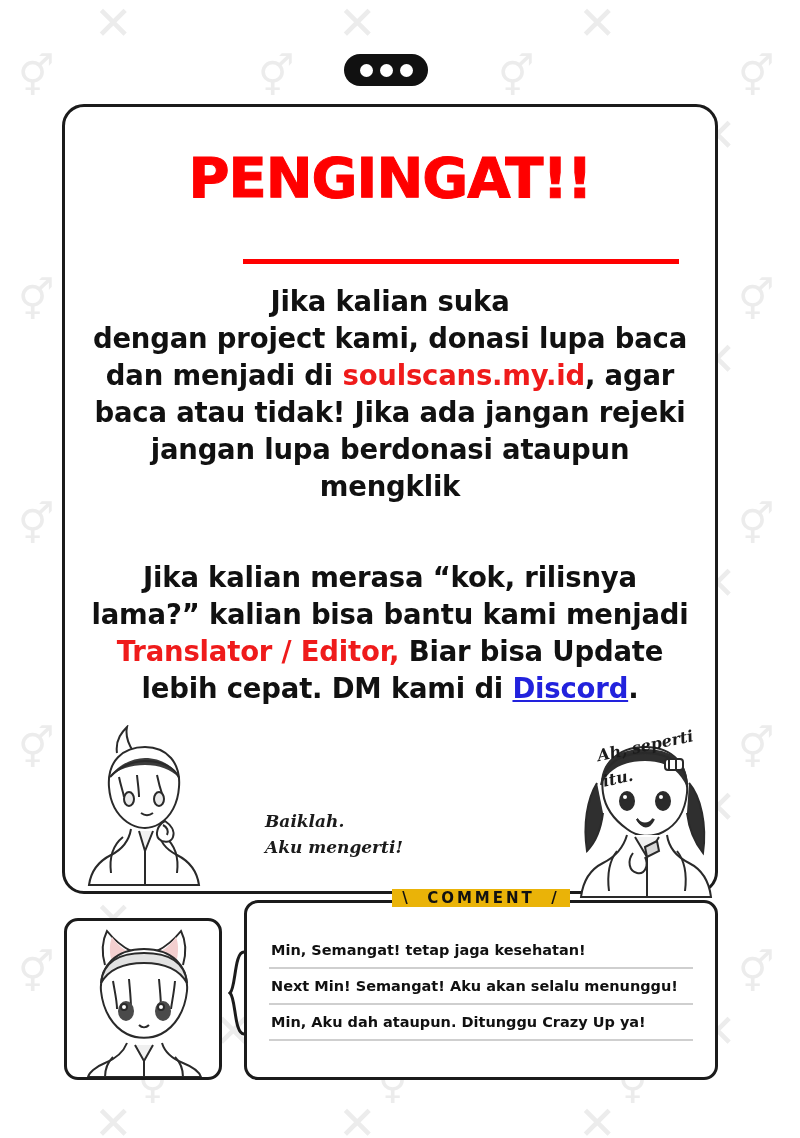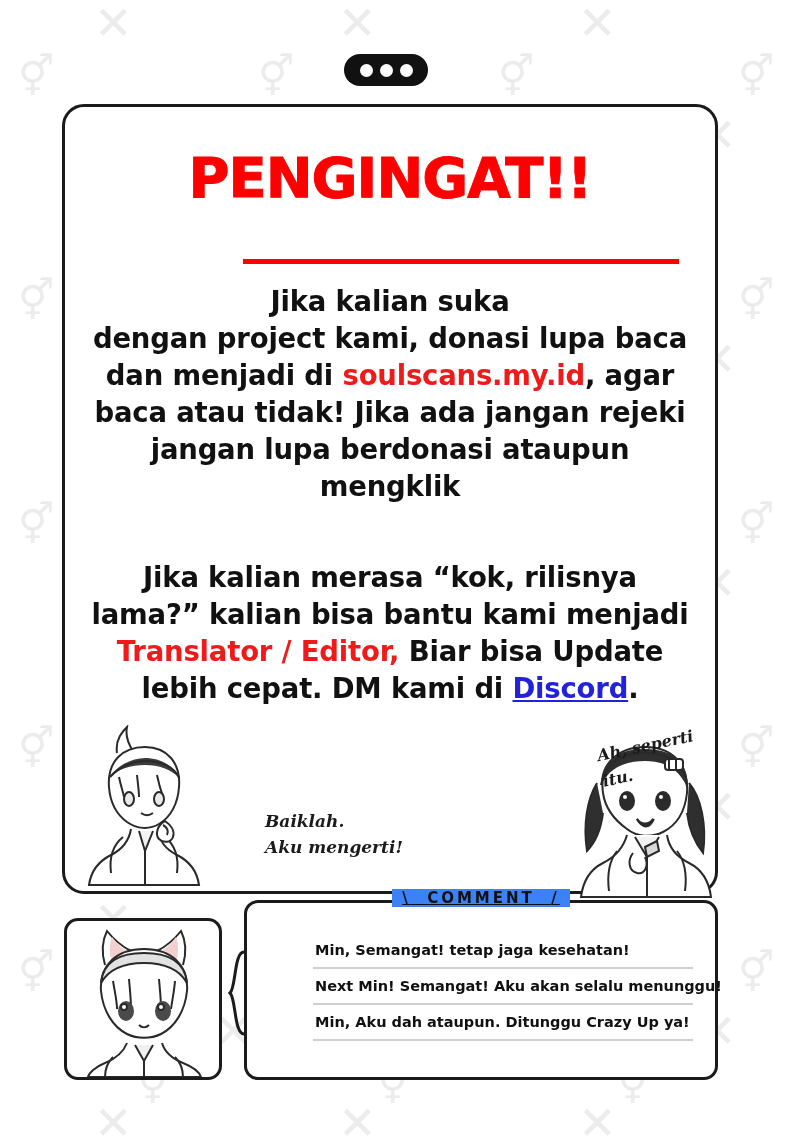--- a/index.html
+++ b/index.html
@@ -160,30 +160,28 @@
     top: -14px;
     text-align: center;
     font-family: "DejaVu Sans", sans-serif;
     font-weight: bold;
     font-size: 15px;
     letter-spacing: 3px;
     color: #111111;
   }
   #comment-title span.slash { font-weight: bold; }
   #comment-title .cap {
-    background: #3b82f6;
+    background: #eab308;
     padding: 0 10px;
-    text-decoration: underline;
   }
   .comment-list {
     position: absolute;
     left: 22px;
     right: 22px;
     top: 30px;
-    margin-left: 44px;
   }
   .comment-item {
     font-family: "DejaVu Sans", sans-serif;
     font-weight: bold;
     font-size: 14.5px;
     color: #111111;
     padding: 9px 2px 9px 2px;
     border-bottom: 2px solid #cfcfcf;
     white-space: nowrap;
   }

